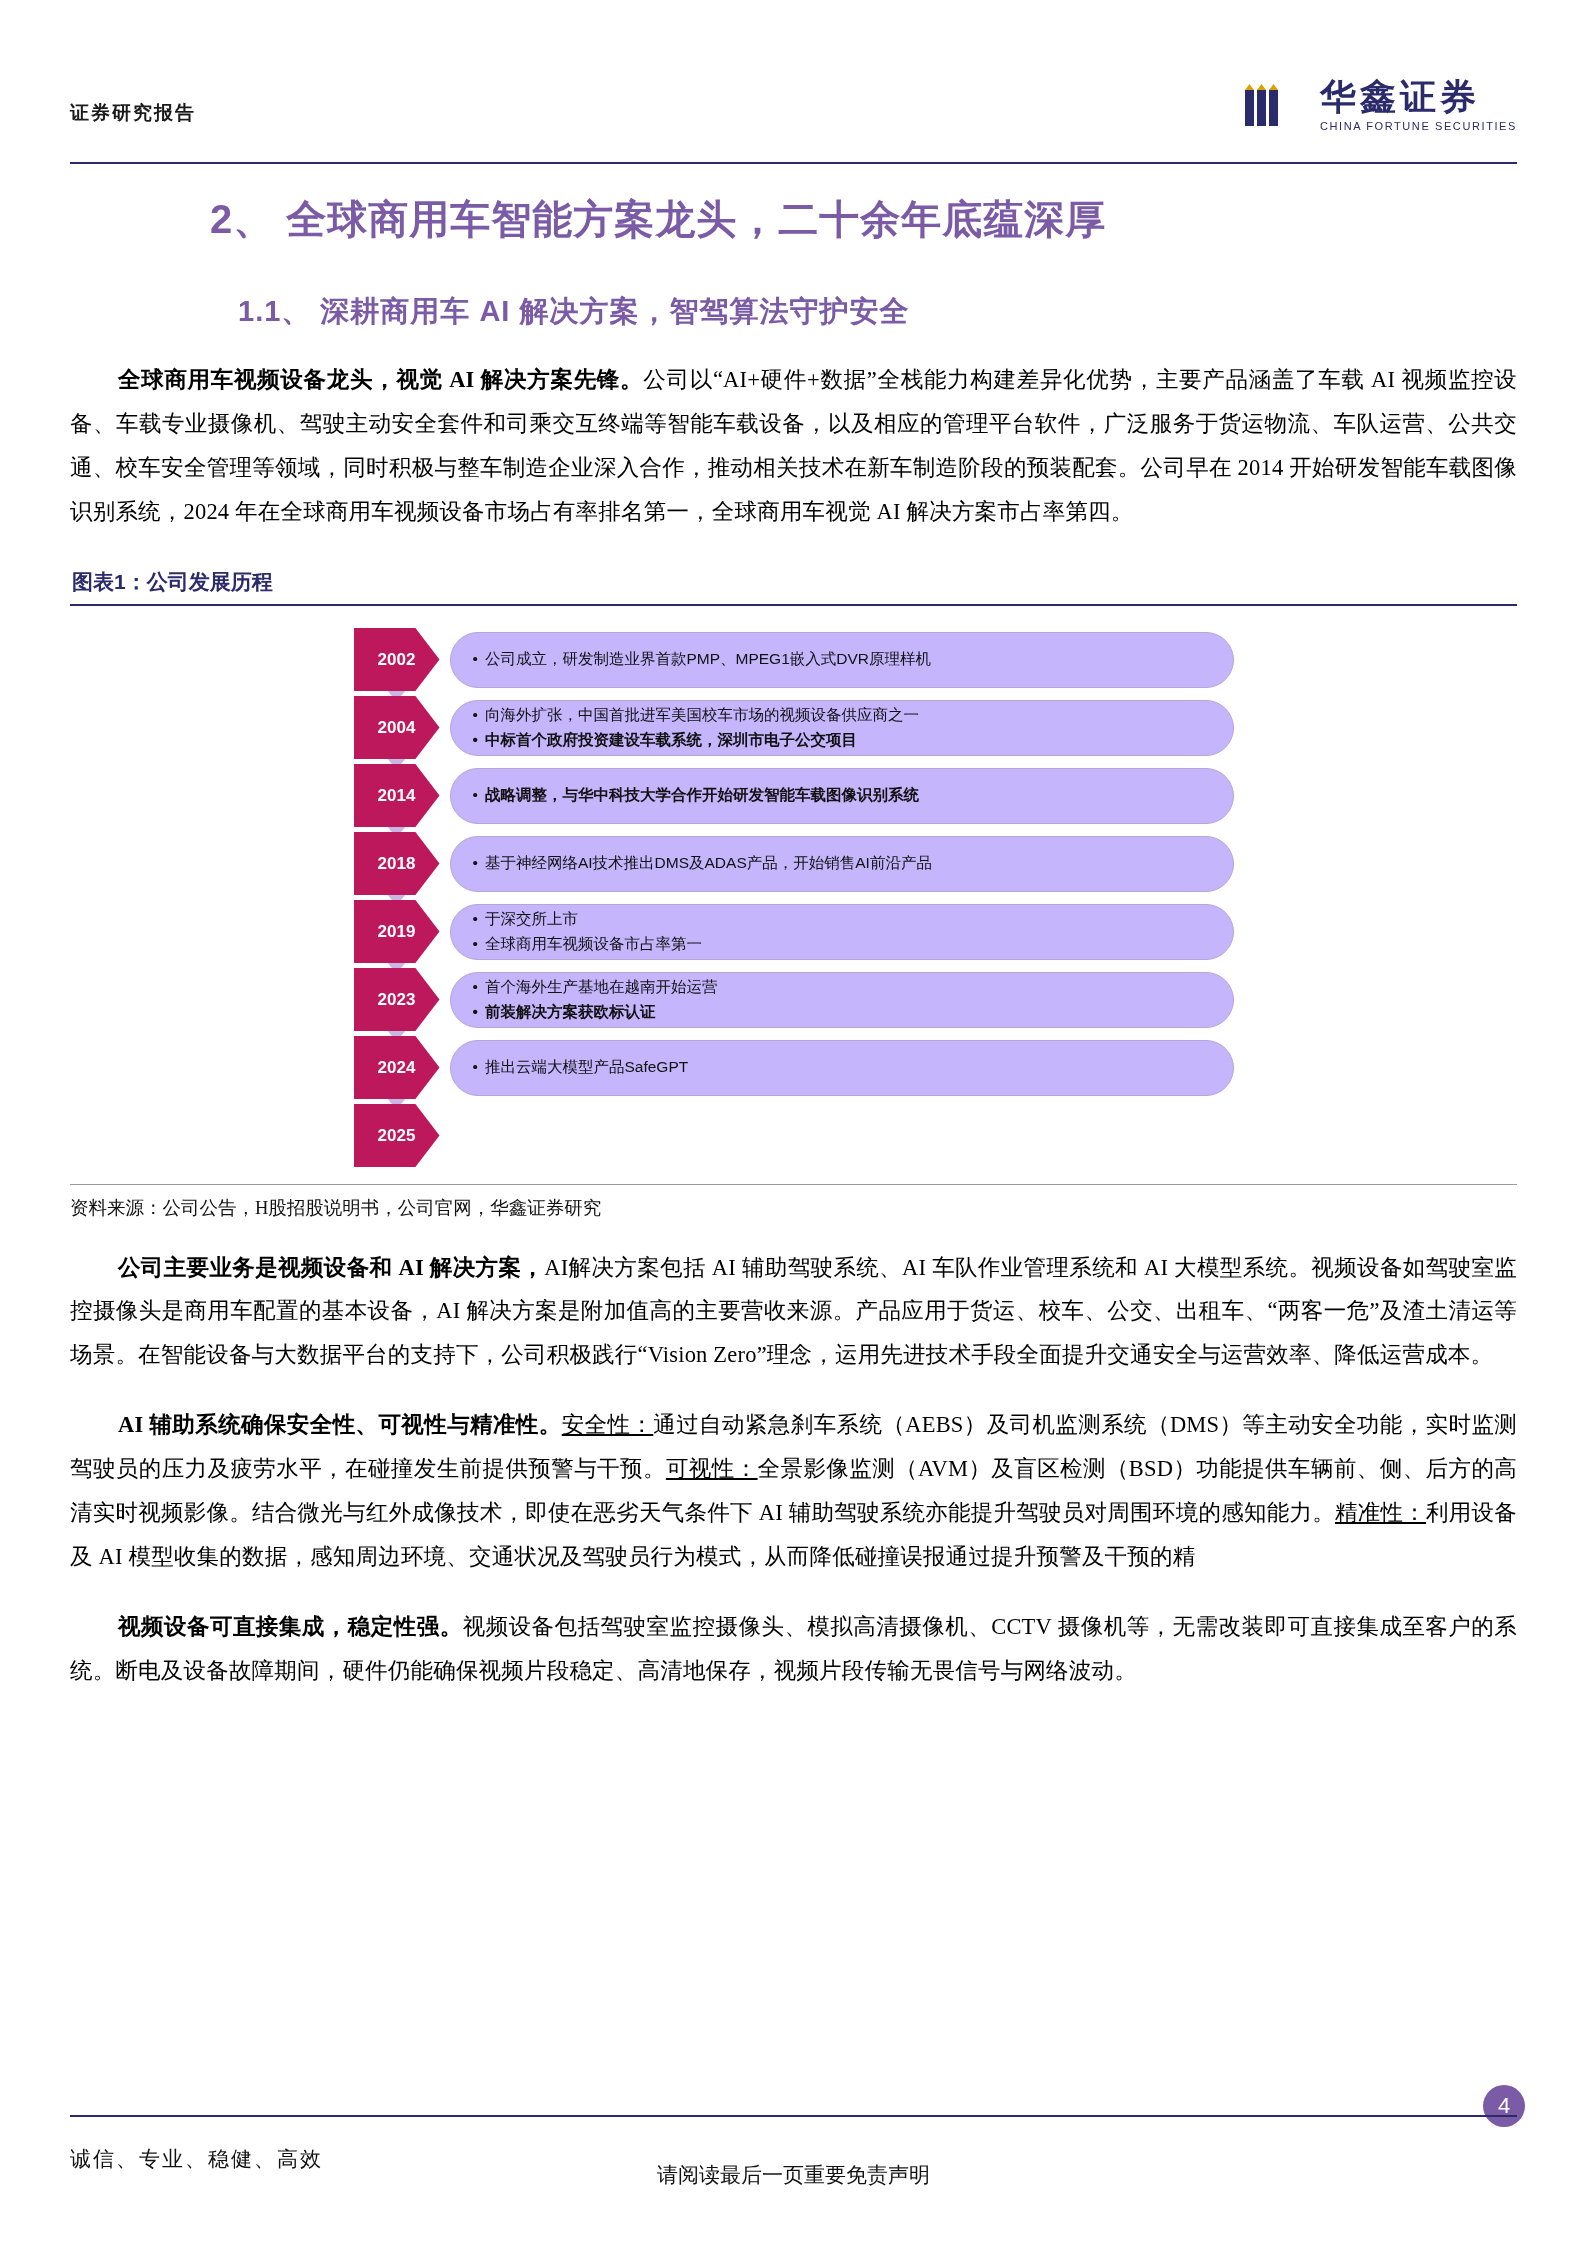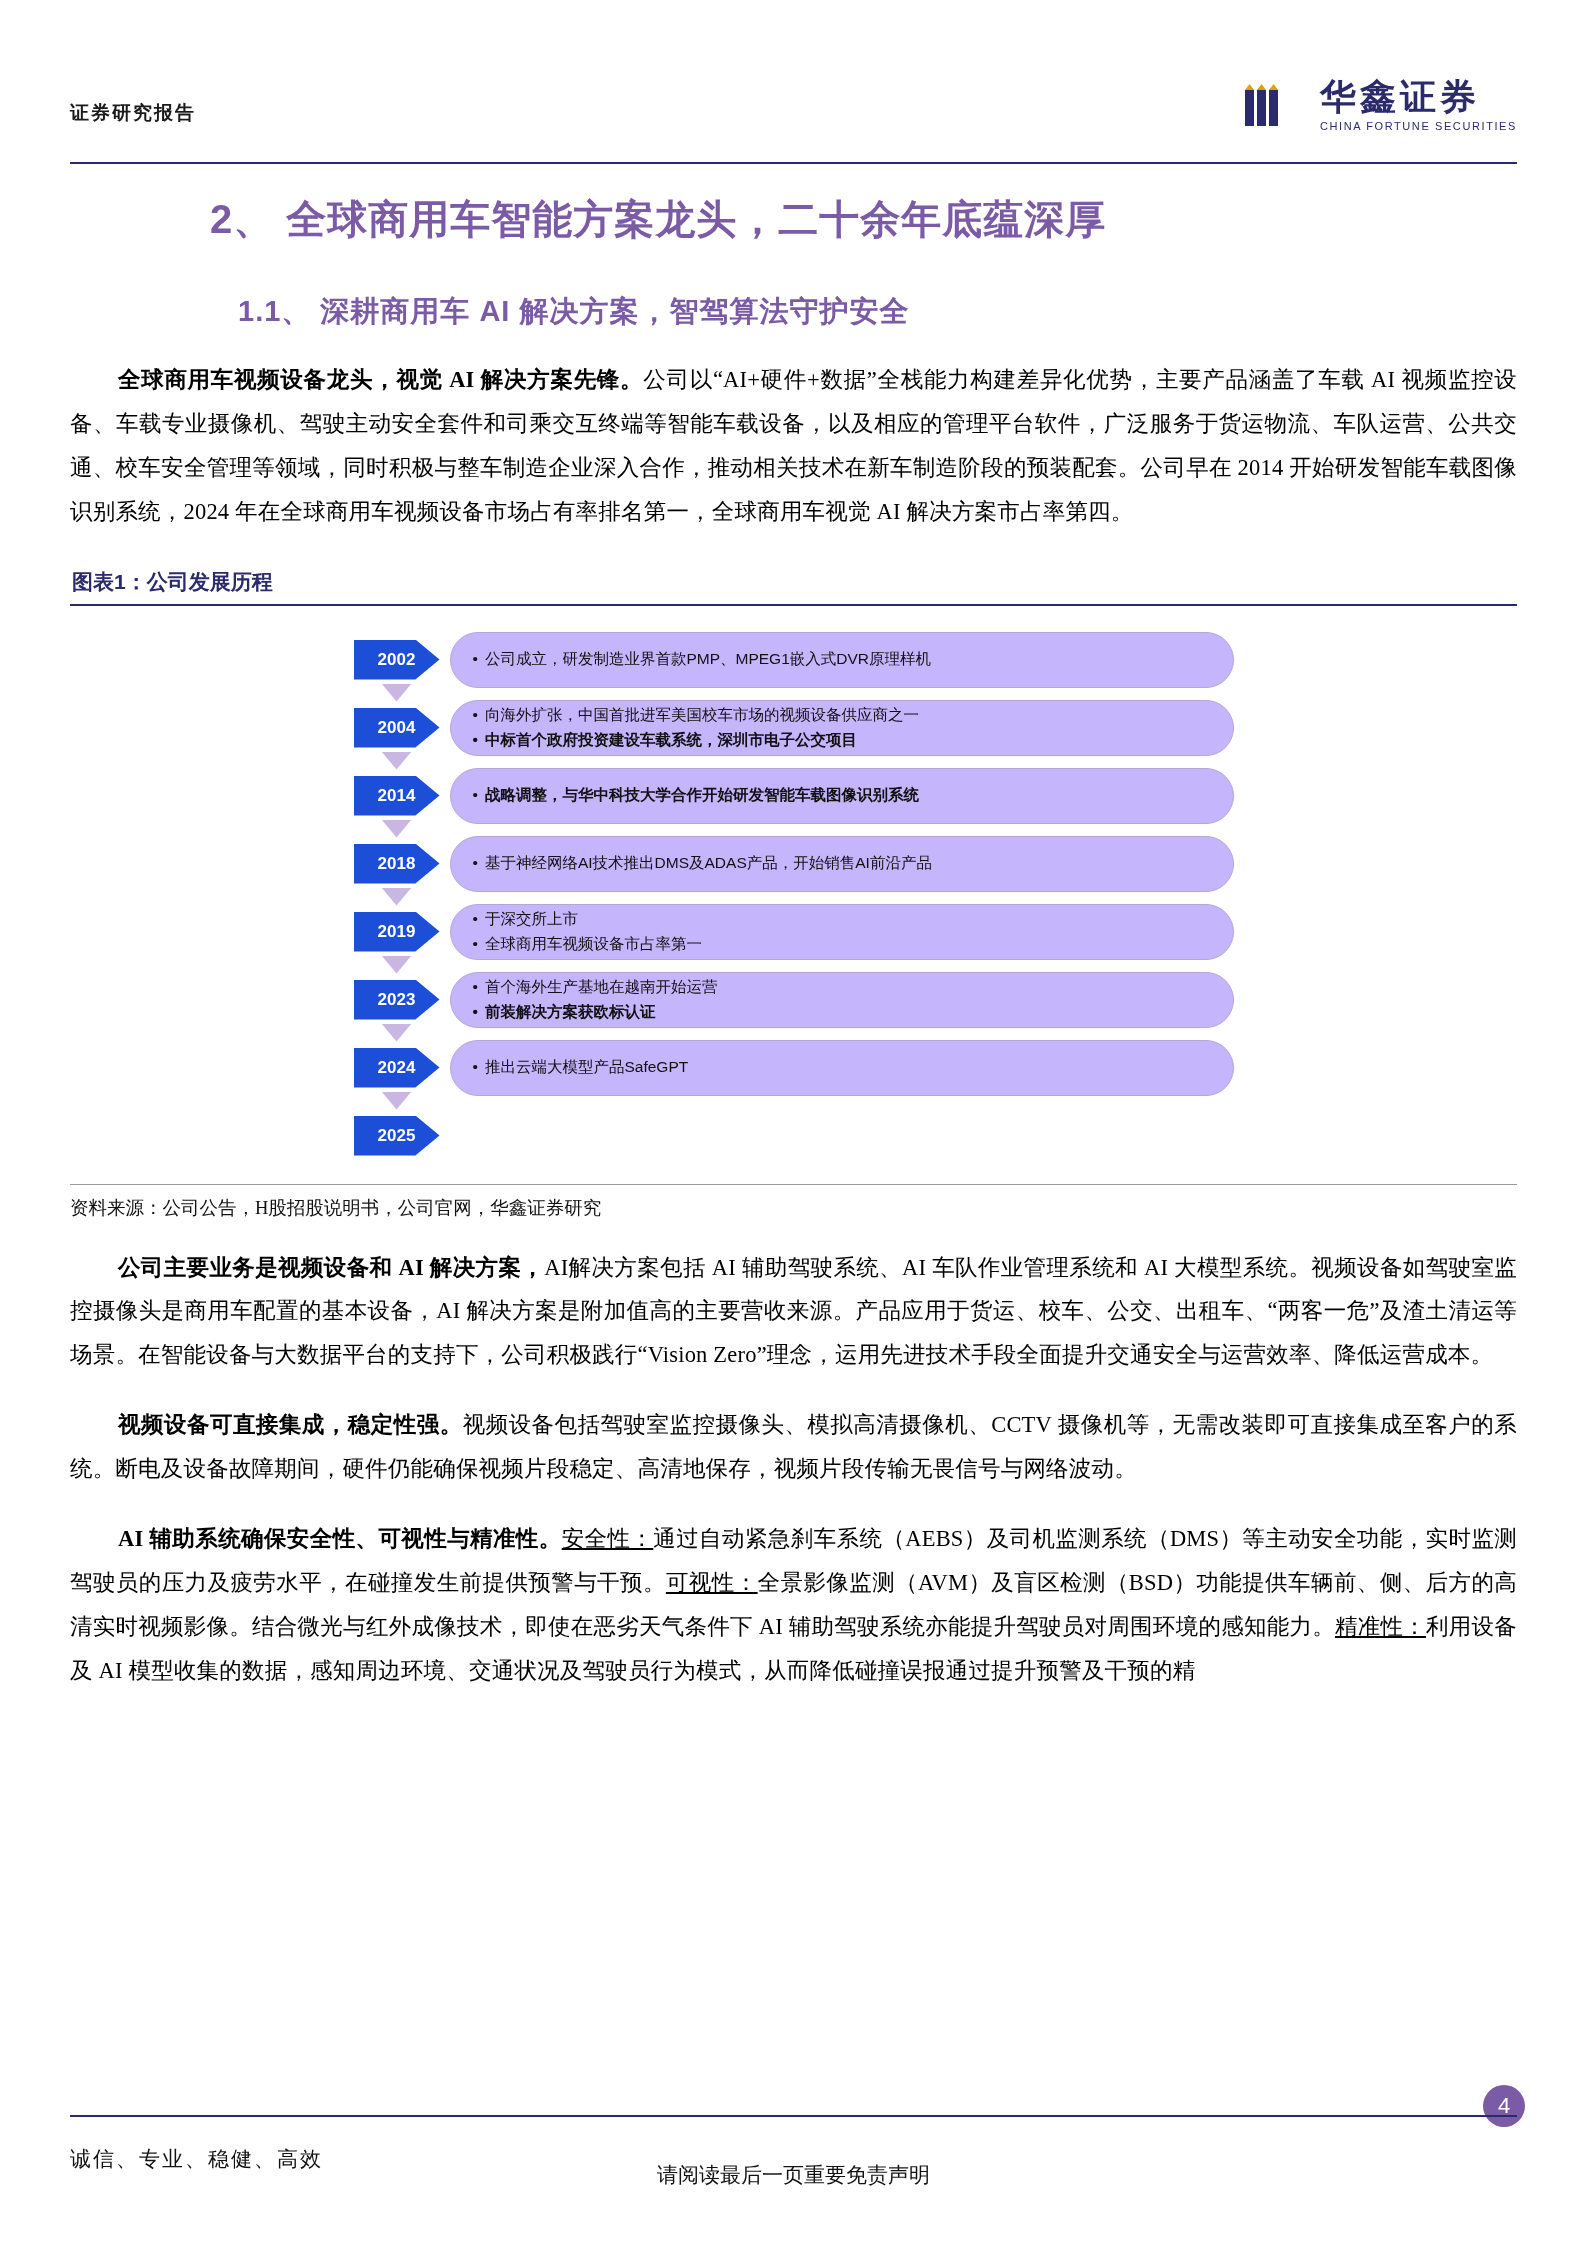--- a/index.html
+++ b/index.html
@@ -116,30 +116,30 @@
   .tl-row{
     position:relative;
     height:60px;
     margin-bottom:8px;
     display:flex;
     align-items:center;
   }
   .tl-chev{
     position:relative;
     width:86px;
-    height:40px;
+    height:63px;
     flex:0 0 86px;
     display:flex;
     align-items:center;
     justify-content:center;
     color:#fff;
     font-family:"Liberation Sans","DejaVu Sans",sans-serif;
     font-size:17px;
     font-weight:bold;
-    background:#1d4ed8;
+    background:#be185d;
     clip-path:polygon(0 0,72% 0,100% 50%,72% 100%,0 100%);
     z-index:2;
   }
   .tl-box{
     flex:1 1 auto;
     margin-left:10px;
     min-height:56px;
     border:1px solid #b9a4d6;
     border-radius:28px;
     display:flex;
@@ -331,25 +331,25 @@
       </div>
 
       <div class="src">资料来源：公司公告，H股招股说明书，公司官网，华鑫证券研究</div>
     </div>
 
     <p class="body">
       <b>公司主要业务是视频设备和 AI 解决方案，</b><span>AI解决方案包括 AI 辅助驾驶系统、AI 车队作业管理系统和 AI 大模型系统。视频设备如驾驶室监控摄像头是商用车配置的基本设备，AI 解决方案是附加值高的主要营收来源。产品应用于货运、校车、公交、出租车、“两客一危”及渣土清运等场景。在智能设备与大数据平台的支持下，公司积极践行“Vision Zero”理念，运用先进技术手段全面提升交通安全与运营效率、降低运营成本。</span>
     </p>
 
     <p class="body">
+      <b>AI 辅助系统确保安全性、可视性与精准性。</b><span class="uline">安全性：</span><span>通过自动紧急刹车系统（AEBS）及司机监测系统（DMS）等主动安全功能，实时监测驾驶员的压力及疲劳水平，在碰撞发生前提供预警与干预。</span><span class="uline">可视性：</span><span>全景影像监测（AVM）及盲区检测（BSD）功能提供车辆前、侧、后方的高清实时视频影像。结合微光与红外成像技术，即使在恶劣天气条件下 AI 辅助驾驶系统亦能提升驾驶员对周围环境的感知能力。</span><span class="uline">精准性：</span><span>利用设备及 AI 模型收集的数据，感知周边环境、交通状况及驾驶员行为模式，从而降低碰撞误报通过提升预警及干预的精</span>
+    </p>
+
+    <p class="body">
       <b>视频设备可直接集成，稳定性强。</b><span>视频设备包括驾驶室监控摄像头、模拟高清摄像机、CCTV 摄像机等，无需改装即可直接集成至客户的系统。断电及设备故障期间，硬件仍能确保视频片段稳定、高清地保存，视频片段传输无畏信号与网络波动。</span>
-    </p>
-
-    <p class="body">
-      <b>AI 辅助系统确保安全性、可视性与精准性。</b><span class="uline">安全性：</span><span>通过自动紧急刹车系统（AEBS）及司机监测系统（DMS）等主动安全功能，实时监测驾驶员的压力及疲劳水平，在碰撞发生前提供预警与干预。</span><span class="uline">可视性：</span><span>全景影像监测（AVM）及盲区检测（BSD）功能提供车辆前、侧、后方的高清实时视频影像。结合微光与红外成像技术，即使在恶劣天气条件下 AI 辅助驾驶系统亦能提升驾驶员对周围环境的感知能力。</span><span class="uline">精准性：</span><span>利用设备及 AI 模型收集的数据，感知周边环境、交通状况及驾驶员行为模式，从而降低碰撞误报通过提升预警及干预的精</span>
     </p>
 
   </div>
 
   <div class="footer-center">请阅读最后一页重要免责声明</div>
   <div class="pagenum">4</div>
   <div class="footer-rule"></div>
   <div class="footer">
     <div class="footer-left">诚信、专业、稳健、高效</div>
   </div>

